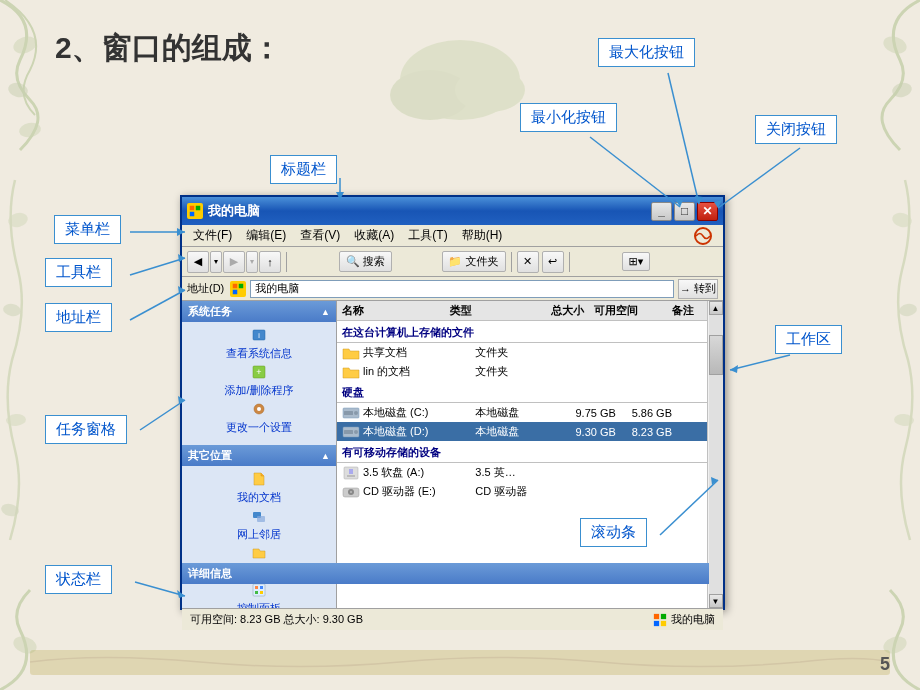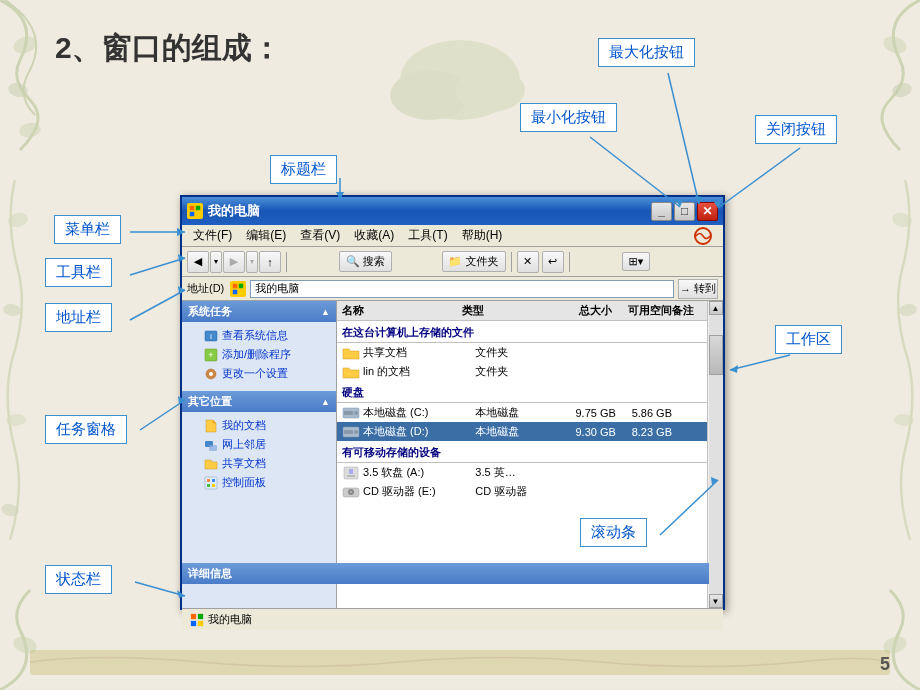--- a/index.html
+++ b/index.html
@@ -206,20 +206,21 @@
       padding: 4px 6px;
     }
     .taskpane-item {
       display: flex;
       align-items: center;
       gap: 4px;
       padding: 2px 16px;
       font-size: 11px;
       color: #0033cc;
       cursor: pointer;
+      flex-direction: column;
     }
     .taskpane-icon {
       width: 14px;
       height: 14px;
       flex-shrink: 0;
     }
 
     
     .win-main {
       flex: 1;
@@ -232,21 +233,21 @@
       background: #e5e5e5;
       border-bottom: 1px solid #c0c0c0;
       font-size: 11px;
       font-weight: bold;
       padding: 2px 5px;
     }
     .file-col-name { flex: 2; }
     .file-col-type { flex: 1.5; }
     .file-col-size { flex: 1; text-align: right; }
     .file-col-free { flex: 1; text-align: right; }
-    .file-col-note { width: 30px; }
+    .file-col-note { width: 30px; margin-left: 34px; }
 
     .win-file-list {
       flex: 1;
       overflow-y: auto;
       font-size: 11px;
       background: white;
     }
     .file-section-title {
       font-weight: bold;
       font-size: 11px;
@@ -702,20 +703,21 @@
     <div class="win-scrollbar">
       <div class="scrollbar-btn">▲</div>
       <div class="scrollbar-track">
         <div class="scrollbar-thumb"></div>
       </div>
       <div class="scrollbar-btn">▼</div>
     </div>
   </div>
 
   <div class="win-statusbar">
+    <span>可用空间: 8.23 GB 总大小: 9.30 GB</span>
     <div style="display:flex; align-items:center; gap:4px;">
       <svg width="14" height="14" viewBox="0 0 16 16">
         <rect x="1" y="1" width="6" height="6" fill="#ff6600"></rect>
         <rect x="9" y="1" width="6" height="6" fill="#00aa00"></rect>
         <rect x="1" y="9" width="6" height="6" fill="#0066ff"></rect>
         <rect x="9" y="9" width="6" height="6" fill="#ffcc00"></rect>
       </svg>
       <span>我的电脑</span>
     </div>
   </div>

